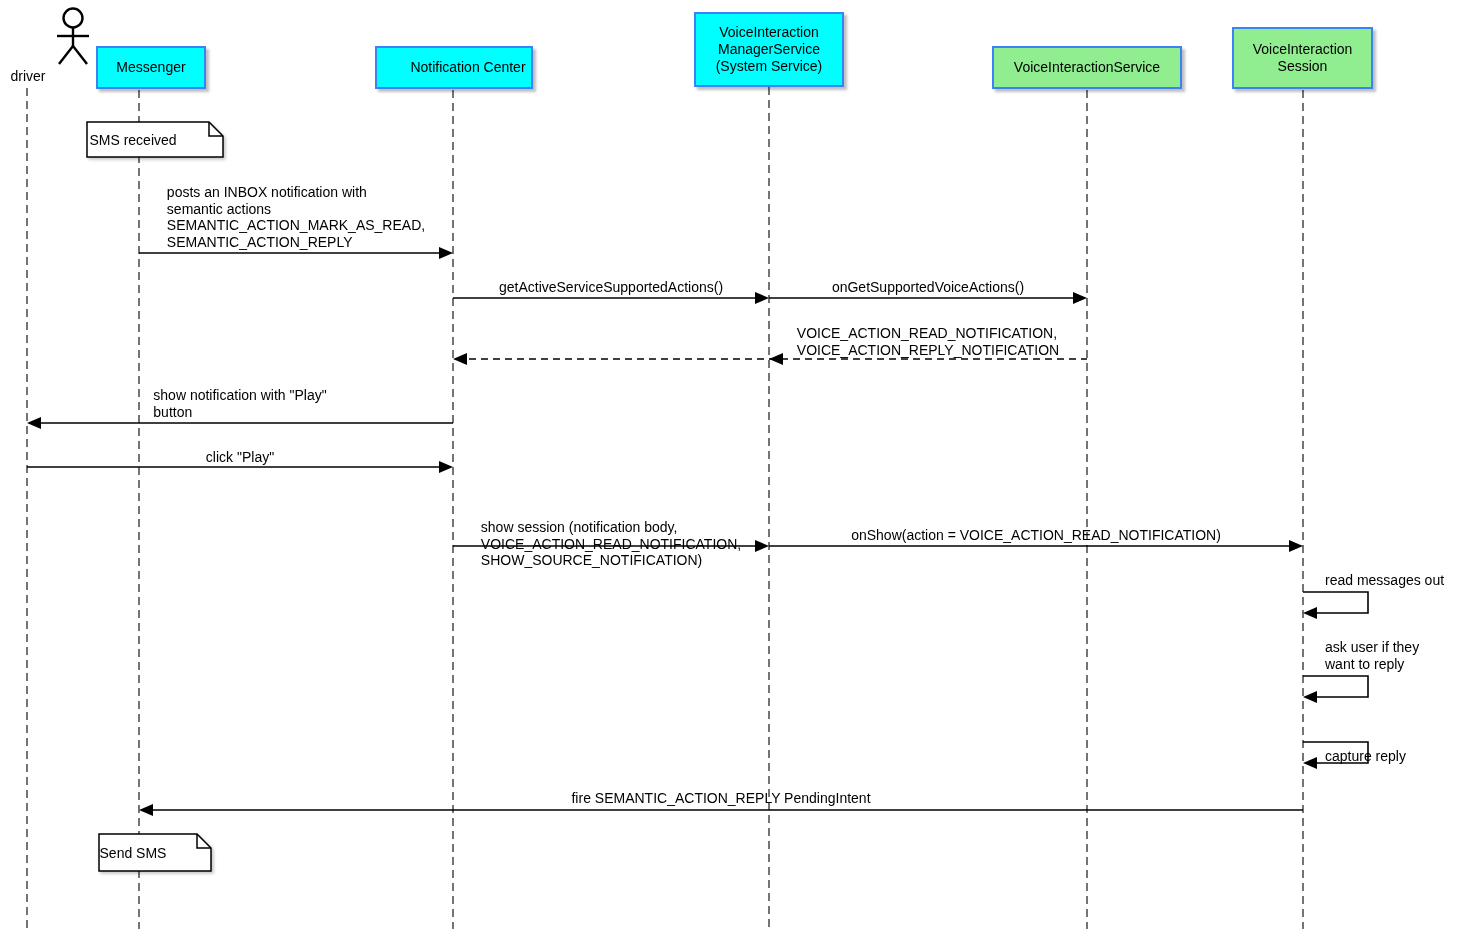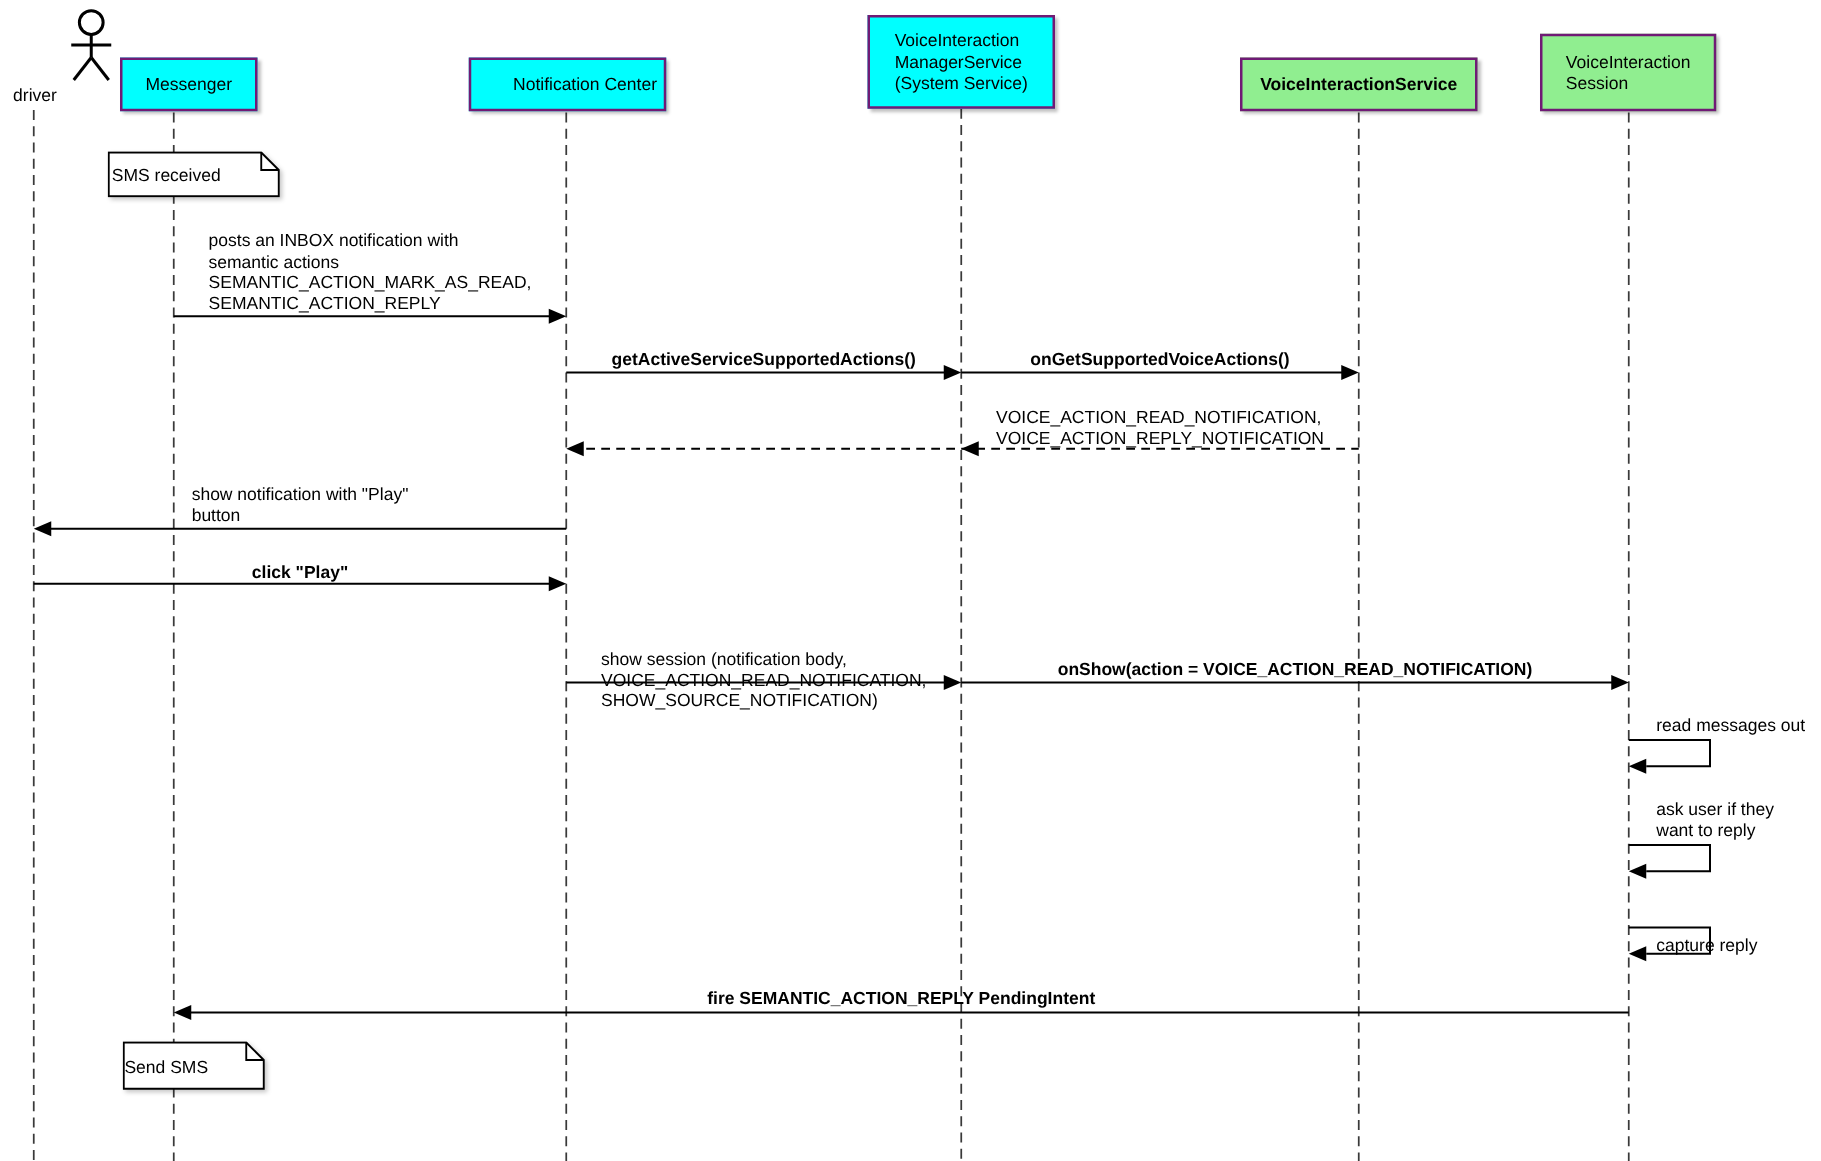--- a/index.html
+++ b/index.html
@@ -4,30 +4,30 @@
 <style>
   * { margin:0; padding:0; box-sizing:border-box; }
   html,body { background:#ffffff; }
   .diagram {
     position:relative; width:1457px; height:929px; background:#ffffff;
     font-family:"Liberation Sans", sans-serif; font-size:14px; color:#000;
     overflow:hidden;
   }
   .layer { position:absolute; left:0; top:0; width:1457px; height:929px; }
   .participant {
-    position:absolute; border:2px solid #701a75; display:flex;
-    align-items:center; justify-content:center; 
+    position:absolute; border:2px solid #3b82f6; display:flex;
+    align-items:center; justify-content:center; text-align:center;
     white-space:pre-line; line-height:17px;
     box-shadow:2.5px 2.5px 2.5px rgba(0,0,0,0.25);
   }
   .cyan  { background:#00ffff; }
   .green { background:#90ee90; }
   .msg-label { position:absolute; white-space:pre-line; line-height:16.5px; }
   .blk { transform:translateX(-50%); text-align:left; }
-  .ctr { transform:translateX(-50%); text-align:center; white-space:nowrap;font-weight:bold; }
+  .ctr { transform:translateX(-50%); text-align:center; white-space:nowrap; }
   .note { position:absolute;padding-left:16px; }
   .note svg { display:block; filter:drop-shadow(2px 2px 1.5px rgba(0,0,0,0.22)); }
   .note-text {
     position:absolute; left:0; top:0; right:12px; bottom:0;
     display:flex; align-items:center; justify-content:center;
   }
   .actor { position:absolute; left:0; top:6px; width:56px;padding-left:46px; }
   .actor-label { position:absolute; left:0; top:62px; width:56px; text-align:center; }
 </style>
 </head>
@@ -116,21 +116,21 @@
     <span>Messenger</span>
   </div>
   <div class="participant cyan" style="left:375px; top:46px; width:158px; height:43px;padding-left:28px;">
     <span>Notification Center</span>
   </div>
   <div class="participant cyan" style="left:694px; top:12px; width:150px; height:75px;">
     <span>VoiceInteraction
 ManagerService
 (System Service)</span>
   </div>
-  <div class="participant green" style="left:992px; top:46px; width:190px; height:43px;font-weight:bold;">
+  <div class="participant green" style="left:992px; top:46px; width:190px; height:43px;">
     <span>VoiceInteractionService</span>
   </div>
   <div class="participant green" style="left:1232px; top:27px; width:141px; height:62px;">
     <span>VoiceInteraction
 Session</span>
   </div>
 
   <div class="note" style="left:70px; top:121px; width:138px; height:37px;">
     <svg width="138" height="37" viewBox="0 0 138 37">
       <polygon points="1,1 123,1 137,15 137,36 1,36" fill="#fff" stroke="#000" stroke-width="1.5"></polygon>

